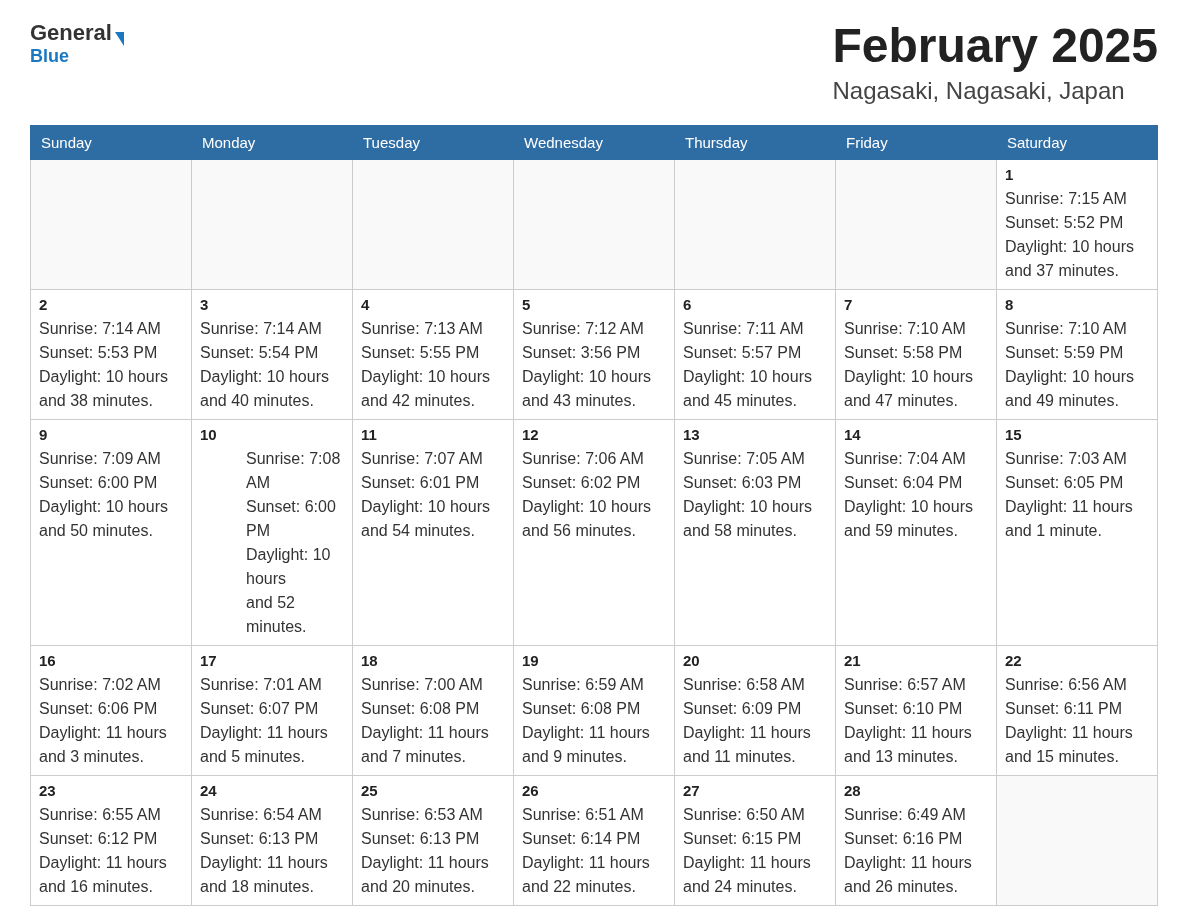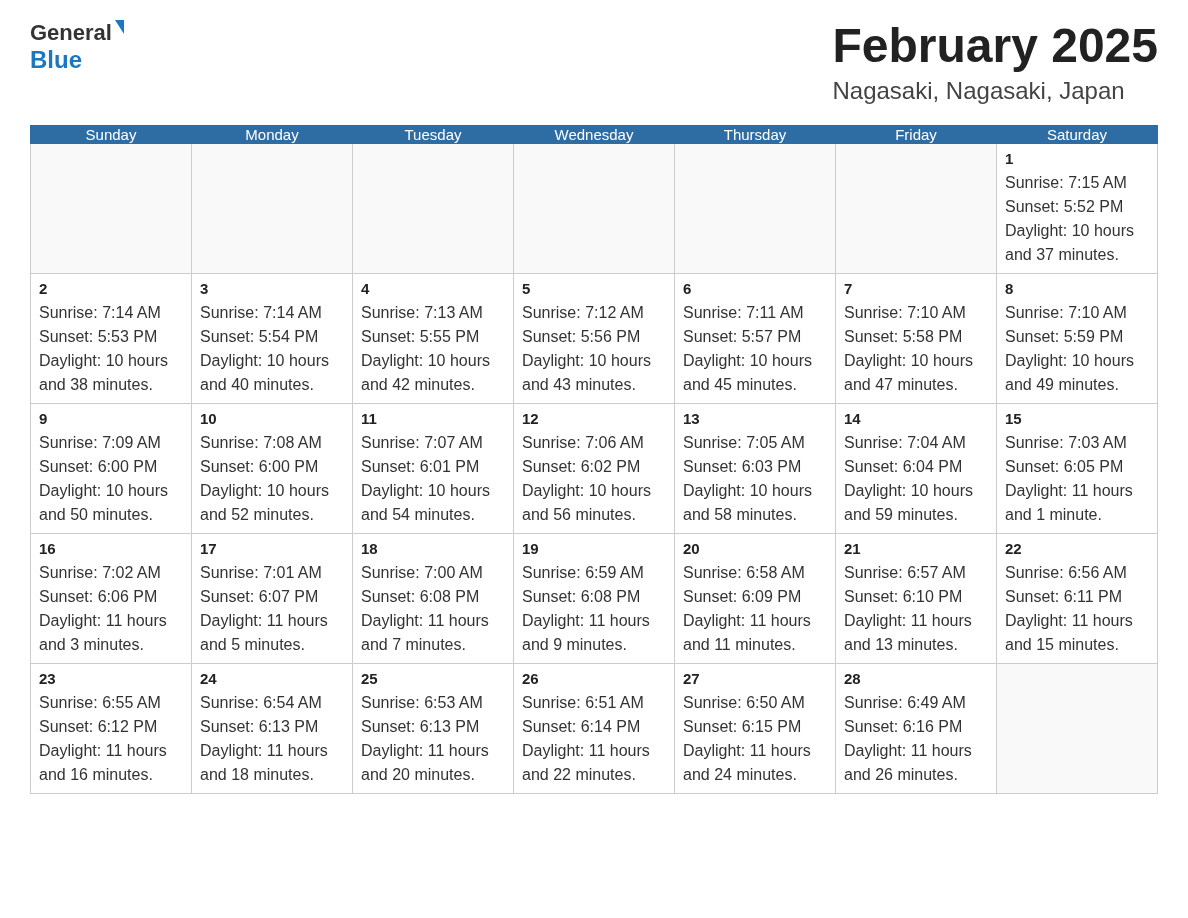--- a/index.html
+++ b/index.html
@@ -20,31 +20,31 @@
       display: flex;
       align-items: center;
       gap: 4px;
     }
     .logo-text-general {
       font-size: 22px;
       font-weight: bold;
       color: #333;
     }
     .logo-text-blue {
-      font-size: 24px;
+      font-size: 18px;
       font-weight: bold;
       color: #1a78c2;
     }
     .logo-wrapper {
       display: flex;
       flex-direction: column;
     }
     .logo-line1 {
       display: flex;
-      align-items: flex-start;
+      align-items: flex-end;
     }
     .logo-line2 {
       display: flex;
       align-items: center;
     }
     .title-area {
       text-align: left;
       margin-left: 32px;
     }
     .main-title {
@@ -61,22 +61,22 @@
     .calendar {
       width: 100%;
       border-collapse: collapse;
       border: 1px solid #ccc;
     }
     .calendar th {
       background-color: #2e6da4;
       color: #fff;
       font-size: 15px;
       font-weight: normal;
-      padding: 0 10px;
-      text-align: center;
+      padding: 8px 10px;
+      text-align: left;
       border: 1px solid #2e6da4;
     }
     .calendar td {
       width: calc(100% / 7);
       vertical-align: top;
       padding: 6px 8px;
       border: 1px solid #ccc;
       font-size: 12.5px;
       color: #333;
       height: 120px;
@@ -172,21 +172,21 @@
         <td>
           <div class="day-number">4</div>
           <div class="day-info" style="white-space: pre-line;">Sunrise: 7:13 AM
 Sunset: 5:55 PM
 Daylight: 10 hours
 and 42 minutes.</div>
         </td>
         <td>
           <div class="day-number">5</div>
           <div class="day-info" style="white-space: pre-line;">Sunrise: 7:12 AM
-Sunset: 5:56 PM
+Sunset: 3:56 PM
 Daylight: 10 hours
 and 43 minutes.</div>
         </td>
         <td>
           <div class="day-number">6</div>
           <div class="day-info" style="white-space: pre-line;">Sunrise: 7:11 AM
 Sunset: 5:57 PM
 Daylight: 10 hours
 and 45 minutes.</div>
         </td>
@@ -208,21 +208,21 @@
       <tr>
         <td>
           <div class="day-number">9</div>
           <div class="day-info" style="white-space: pre-line;">Sunrise: 7:09 AM
 Sunset: 6:00 PM
 Daylight: 10 hours
 and 50 minutes.</div>
         </td>
         <td>
           <div class="day-number">10</div>
-          <div class="day-info" style="white-space: pre-line;">Sunrise: 7:08 AM
+          <div class="day-info" style="white-space: pre-line; margin-left: 46px;">Sunrise: 7:08 AM
 Sunset: 6:00 PM
 Daylight: 10 hours
 and 52 minutes.</div>
         </td>
         <td>
           <div class="day-number">11</div>
           <div class="day-info" style="white-space: pre-line;">Sunrise: 7:07 AM
 Sunset: 6:01 PM
 Daylight: 10 hours
 and 54 minutes.</div>

